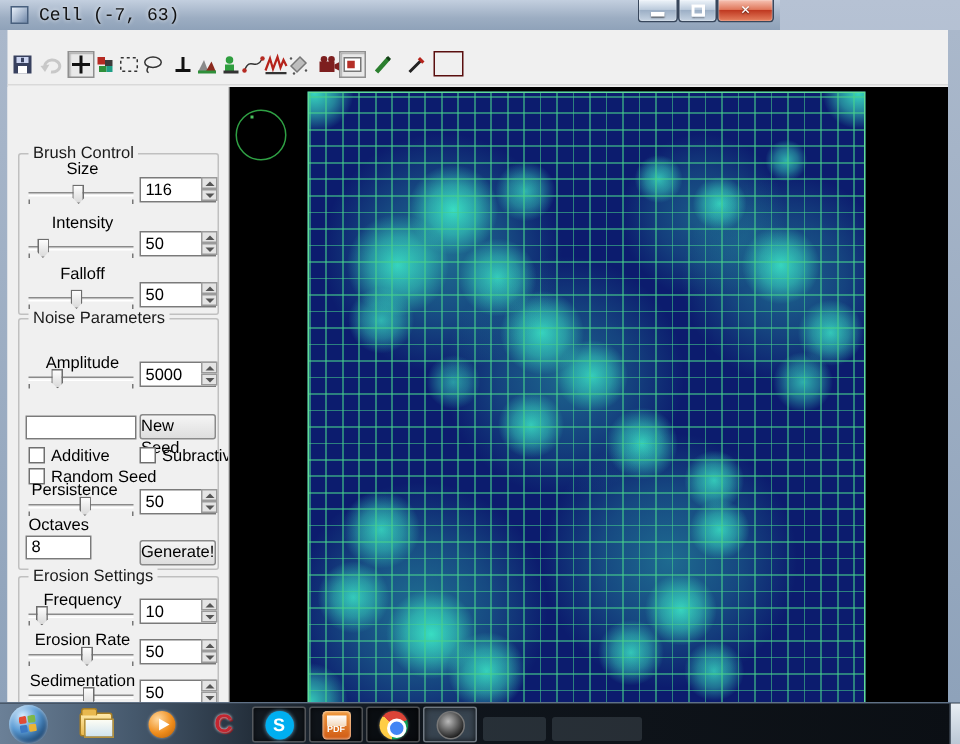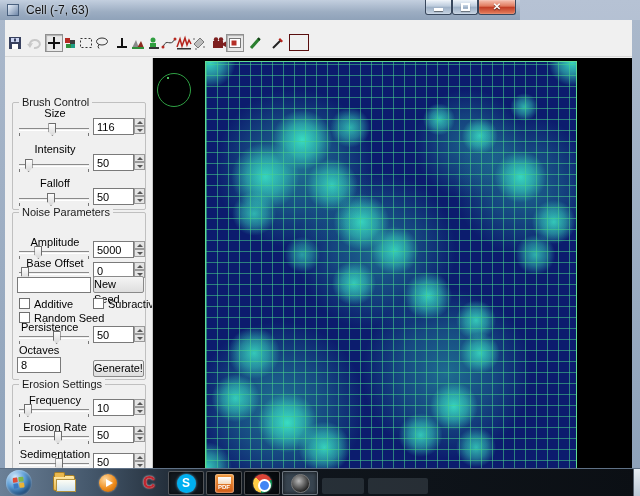--- a/index.html
+++ b/index.html
@@ -3,21 +3,21 @@
 <meta charset="utf-8">
 <style>
   * { margin:0; padding:0; box-sizing:border-box; }
   html,body { width:640px; height:496px; overflow:hidden; background:#000;
     font-family:"Liberation Sans", sans-serif; font-size:11px; color:#000; }
 
   
   #window { position:absolute; left:0; top:0; width:640px; height:468px;
     background:linear-gradient(#b6c2d4,#93a5bc); }
   #titlebar { position:absolute; left:0; top:0; width:520px; height:20px;
-    background:linear-gradient(#c3cfdf,#9cadc2 60%,#8fa2b9); }
+    background:linear-gradient(#c3cfdf,#9cadc2 60%,#8fa2b9);font-family:Liberation Mono, monospace; }
   #app-icon { position:absolute; left:7px; top:4px; width:12px; height:12px;
     background:linear-gradient(135deg,#e8f0fa,#6f87a8); border:1px solid #49607e; }
   #title-text { position:absolute; left:26px; top:3px; font-size:12px; color:#111;
     text-shadow:0 0 3px rgba(255,255,255,.9); }
   .winbtns { position:absolute; top:0; right:4px; height:15px; display:flex; }
   .winbtn { height:15px; border:1px solid #38475c; border-top:none;
     border-radius:0 0 3px 3px; position:relative;
     background:linear-gradient(#eef4fa,#bccbdc 45%,#9db0c6 50%,#c6d3e2);
     box-shadow:inset 0 0 1px #fff; }
   .winbtn.min { width:27px; } .winbtn.max { width:26px; }
@@ -62,21 +62,21 @@
     font-size:11px; color:#000; }
   .track { position:absolute; left:2px; top:17px; width:70px; height:3px;
     border-top:1px solid #8a8a8a; border-bottom:1px solid #fff; }
   .track::before, .track::after { content:""; position:absolute; bottom:-6px;
     width:1px; height:3px; background:#777; }
   .track::before { left:0; } .track::after { right:0; }
   .thumb { position:absolute; top:-6px; width:8px; height:13px;
     background:linear-gradient(#fdfdfd,#d9d9d9); border:1px solid #6d6d6d;
     clip-path:polygon(0 0,100% 0,100% 68%,50% 100%,0 68%); }
   .spin { position:absolute; left:76px; top:8px; width:52px; height:17px; }
-  .spin input { position:absolute; left:0; top:0; width:41px; height:17px;
+  .spin input { position:absolute; left:0; top:0; width:51px; height:17px;
     border:1px solid #7a7a7a; font:11px "Liberation Sans",sans-serif; padding-left:3px;
     background:#fff; }
   .spinbtns { position:absolute; right:0; top:0; width:11px; height:17px; }
   .sb { position:absolute; left:0; width:11px; height:8px; background:#e4e4e4;
     border:1px solid #9a9a9a; }
   .sb.up { top:0; } .sb.dn { top:8px; }
   .sb i { position:absolute; left:2px; display:block; width:0; height:0;
     border-left:3px solid transparent; border-right:3px solid transparent; }
   .sb.up i { top:2px; border-bottom:3px solid #555; }
   .sb.dn i { top:2px; border-top:3px solid #555; }
@@ -358,37 +358,20 @@
             <div class="spinbtns">
                 <div class="sb up">
                   <i></i>
                 </div>
                 <div class="sb dn">
                   <i></i>
                 </div>
               </div>
           </div>
         </div>
-        <div class="srow" style="top:44px">
-          <div class="slabel">Base Offset</div>
-          <div class="track" style="top:15px">
-              <div class="thumb" style="left: 3%;"></div>
-            </div>
-          <div class="spin" style="top:5px">
-            <input value="0" style="">
-            <div class="spinbtns">
-                <div class="sb up">
-                  <i></i>
-                </div>
-                <div class="sb dn">
-                  <i></i>
-                </div>
-              </div>
-          </div>
-        </div>
         <input class="txt" style="left: 4px; top: 64px; width: 74px; height: 16px;" value="">
         <div class="btn" style="left:80px; top:63px; width:51px; height:17px">New Seed</div>
         <span class="cb" style="left:6px; top:85px"></span>
         <span class="cb-label" style="left:21px; top:85px">Additive</span>
         <span class="cb" style="left:80px; top:85px"></span>
         <span class="cb-label" style="left:95px; top:85px">Subractive</span>
         <span class="cb" style="left:6px; top:99px"></span>
         <span class="cb-label" style="left:21px; top:99px">Random Seed</span>
         <div class="srow" style="top:108px">
           <div class="slabel" style="text-align:left; left:4px">Persistence</div>

